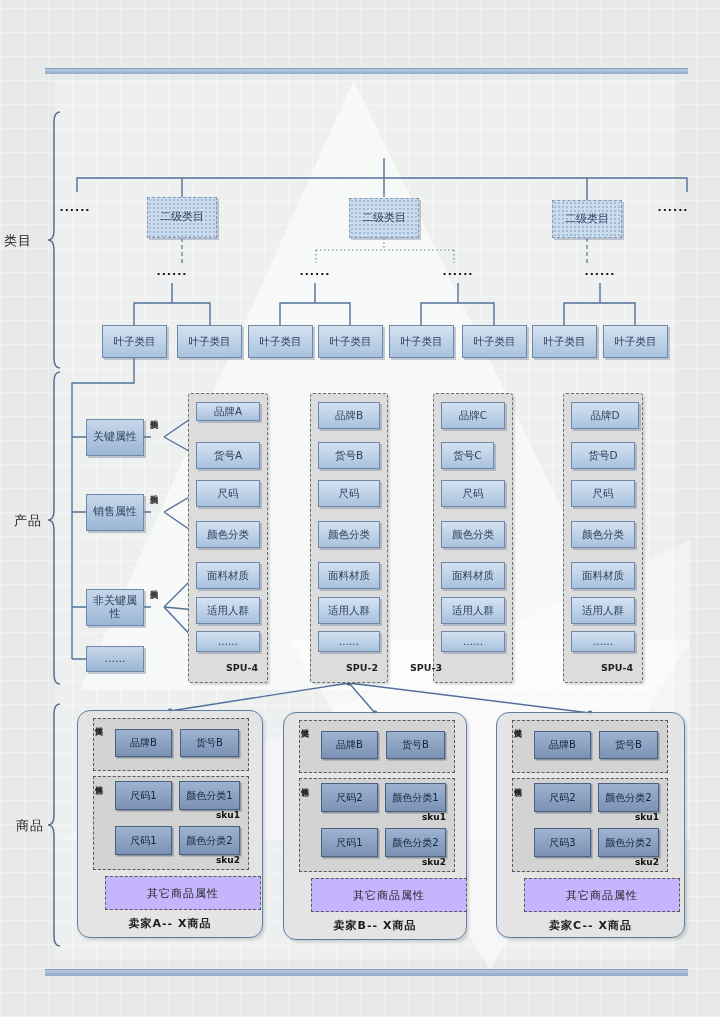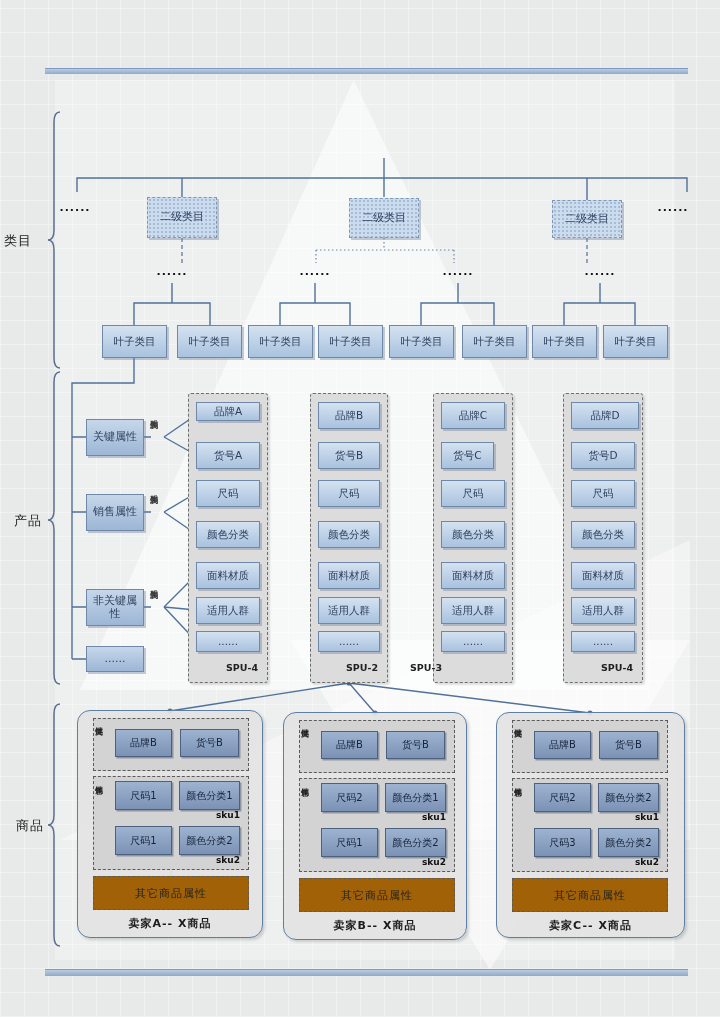--- a/index.html
+++ b/index.html
@@ -34,22 +34,22 @@
        background-size:4px 4px;font-size:11px;}
   .box.dark{background:linear-gradient(#9eb3d0,#7b92b5);border:1px solid #4c6080;
        color:#16233a;font-size:10px;box-shadow:1.5px 1.5px 0 rgba(60,75,100,.45);}
   .spu{position:absolute;z-index:2;background:#dcdcdc;border:1.6px dashed #6e6e6e;
        border-radius:3px;box-sizing:border-box;box-shadow:2px 2px 2px rgba(0,0,0,.12);}
   .spu-label{position:absolute;z-index:3;font-size:9.5px;font-weight:bold;color:#222;}
   .seller{position:absolute;z-index:2;background:rgba(227,227,227,.93);border:1.4px solid #5f7fa2;
        border-radius:13px;box-sizing:border-box;box-shadow:2px 2px 3px rgba(0,0,0,.15);}
   .sec{position:absolute;z-index:2;background:#d3d3d3;border:1.4px dashed #5a5a5a;box-sizing:border-box;}
   .other{position:absolute;z-index:3;display:flex;align-items:center;justify-content:center;
-       background:#a16207;border:1.4px dashed #5a5a5a;box-sizing:border-box;
-       font-size:11px;color:#222;letter-spacing:1px;}
+       background:#c4b5fd;border:1.4px dashed #5a5a5a;box-sizing:border-box;
+       font-size:11px;color:#222;letter-spacing:1px;margin-left:12px;}
   .vlabel{position:absolute;z-index:4;writing-mode:vertical-rl;text-orientation:upright;
        font-size:8px;color:#222;letter-spacing:0px;line-height:1;}
   .sku{position:absolute;z-index:4;font-size:9px;font-weight:bold;color:#111;text-align:right;width:45px;}
   .sellername{position:absolute;z-index:4;font-size:11px;font-weight:600;color:#1c1c1c;
        text-align:center;letter-spacing:1px;}
   .dots{position:absolute;z-index:3;width:32px;text-align:center;font-weight:bold;
        font-size:11px;letter-spacing:1px;color:#111;}
   .sideLabel{position:absolute;z-index:3;font-size:13px;color:#222;font-family:"DejaVu Serif",serif;letter-spacing:1px;}
   .example{font-size:8.5px;color:#333;}
 </style>

